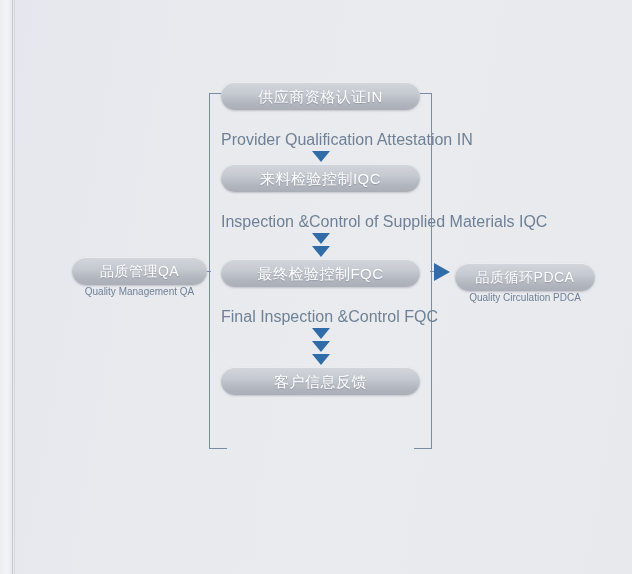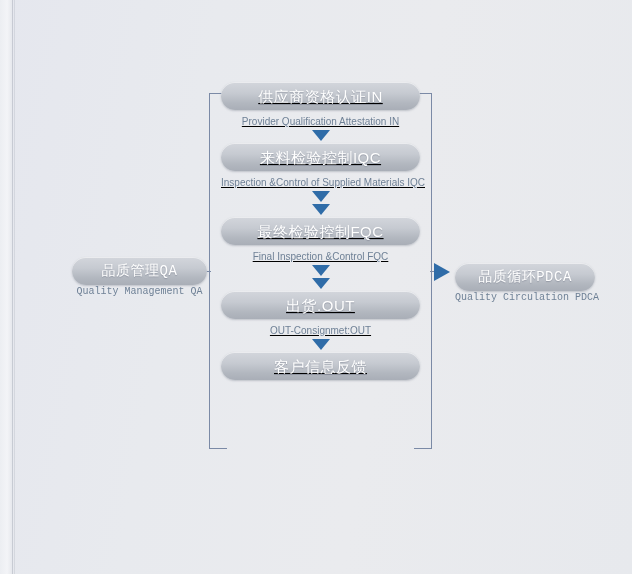--- a/index.html
+++ b/index.html
@@ -61,21 +61,21 @@
   }
 
   
   .chain {
     position: absolute;
     left: 221px;
     top: 82px;
     width: 199px;
   }
 
-  .node { width: 199px; text-decoration: underline; }
+  .node { width: 199px; }
 
   .pill {
     position: relative;
     width: 199px;
     height: 28px;
     border-radius: 14px;
     background: linear-gradient(180deg, #d3d6dc 0%, #c6cad1 40%, #b2b7bf 75%, #a9aeb7 100%);
     box-shadow: 0 1px 2px rgba(110,118,132,0.35), inset 0 1px 0 rgba(255,255,255,0.55);
     display: flex;
     align-items: center;
@@ -87,40 +87,39 @@
     font-size: 15px;
     letter-spacing: 0.5px;
     line-height: 1;
     text-shadow: 0 1px 1px rgba(120,126,140,0.55);
     white-space: nowrap;
   }
 
   .caption {
     text-align: center;
     color: #6f8196;
-    font-size: 10px;
+    font-size: 16px;
     line-height: 1;
-    padding-top: 7px;
+    padding-top: 22px;
     padding-bottom: 2px;
     white-space: nowrap;
   }
 
   .arrow-down {
     margin: 1px auto 2px auto;
     width: 0; height: 0;
     border-left: 9px solid transparent;
     border-right: 9px solid transparent;
     border-top: 11px solid #2f6ca8;
   }
 
   
   .side {
     position: absolute;
     width: 135px;
-    font-family: Liberation Mono, monospace;
   }
   .side .pill { width: 135px; }
   .side.left-side  { left: 72px;  top: 257px; }
   .side.right-side { left: 455px; top: 263px; width: 140px; }
   .side.right-side .pill { width: 140px; }
   .side .pill .cn { font-size: 14px; }
   .side .caption { font-size: 10px; padding-top: 2px; }
 
   .arrow-left {
     position: absolute;
@@ -187,26 +186,20 @@
     <div class="node">
       <div class="pill">
         <span class="cn">最终检验控制FQC</span>
       </div>
       <div class="caption">Final Inspection &amp;Control FQC</div>
     </div>
     <div class="arrow-down"></div>
 
     <div class="arrow-down"></div>
 
-    <div class="node">
-      <div class="pill">
-        <span class="cn">出货.OUT</span>
-      </div>
-      <div class="caption">OUT-Consignmet:OUT</div>
-    </div>
     <div class="arrow-down"></div>
 
     <div class="node">
       <div class="pill">
         <span class="cn">客户信息反馈</span>
       </div>
     </div>
 
   </div>
 

